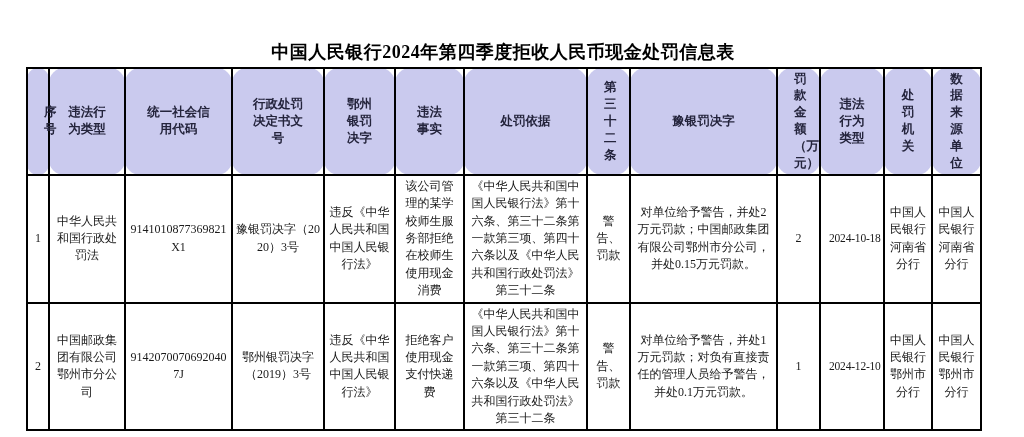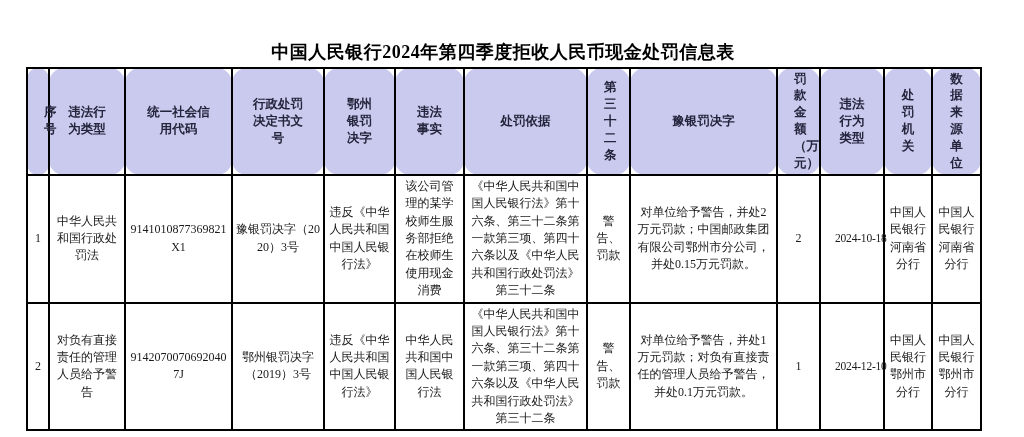--- a/index.html
+++ b/index.html
@@ -55,21 +55,21 @@
     font-size: 12.5px;
     line-height: 1.35;
     padding: 2px 16px;
     border-radius: 15px;
   }
   .penalty-table tr.hdr-row { height: 63px; }
   .penalty-table tr.data-row-1 { height: 116px; }
   .penalty-table tr.data-row-2 { height: 123px; }
   .penalty-table td.al { text-align: center; padding: 2px 4px; }
   .penalty-table td.date-cell {
-    padding: 1px 14px;
+    padding: 1px 8px;
     word-break: keep-all;
     white-space: nowrap;
     font-size: 11.5px;
     letter-spacing: -0.2px;
   }
 </style>
 </head>
 <body>
 
 <div class="page">
@@ -121,25 +121,25 @@
       <td>警告、罚款</td>
       <td class="al">对单位给予警告，并处2万元罚款；中国邮政集团有限公司鄂州市分公司，并处0.15万元罚款。</td>
       <td>2</td>
       <td class="date-cell">2024-10-18</td>
       <td class="al">中国人民银行河南省分行</td>
       <td class="al">中国人民银行河南省分行</td>
     </tr>
 
     <tr class="data-row-2">
       <td>2</td>
-      <td class="al">对负有直接责任的管理人员给予警告</td>
+      <td class="al">中国邮政集团有限公司鄂州市分公司</td>
       <td>91420700706920407J</td>
       <td>鄂州银罚决字（2019）3号</td>
       <td class="al">违反《中华人民共和国中国人民银行法》</td>
-      <td class="al">中华人民共和国中国人民银行法</td>
+      <td class="al">拒绝客户使用现金支付快递费</td>
       <td class="al">《中华人民共和国中国人民银行法》第十六条、第三十二条第一款第三项、第四十六条以及《中华人民共和国行政处罚法》第三十二条</td>
       <td>警告、罚款</td>
       <td class="al">对单位给予警告，并处1万元罚款；对负有直接责任的管理人员给予警告，并处0.1万元罚款。</td>
       <td>1</td>
       <td class="date-cell">2024-12-10</td>
       <td class="al">中国人民银行鄂州市分行</td>
       <td class="al">中国人民银行鄂州市分行</td>
     </tr>
   </tbody>
     </table>

